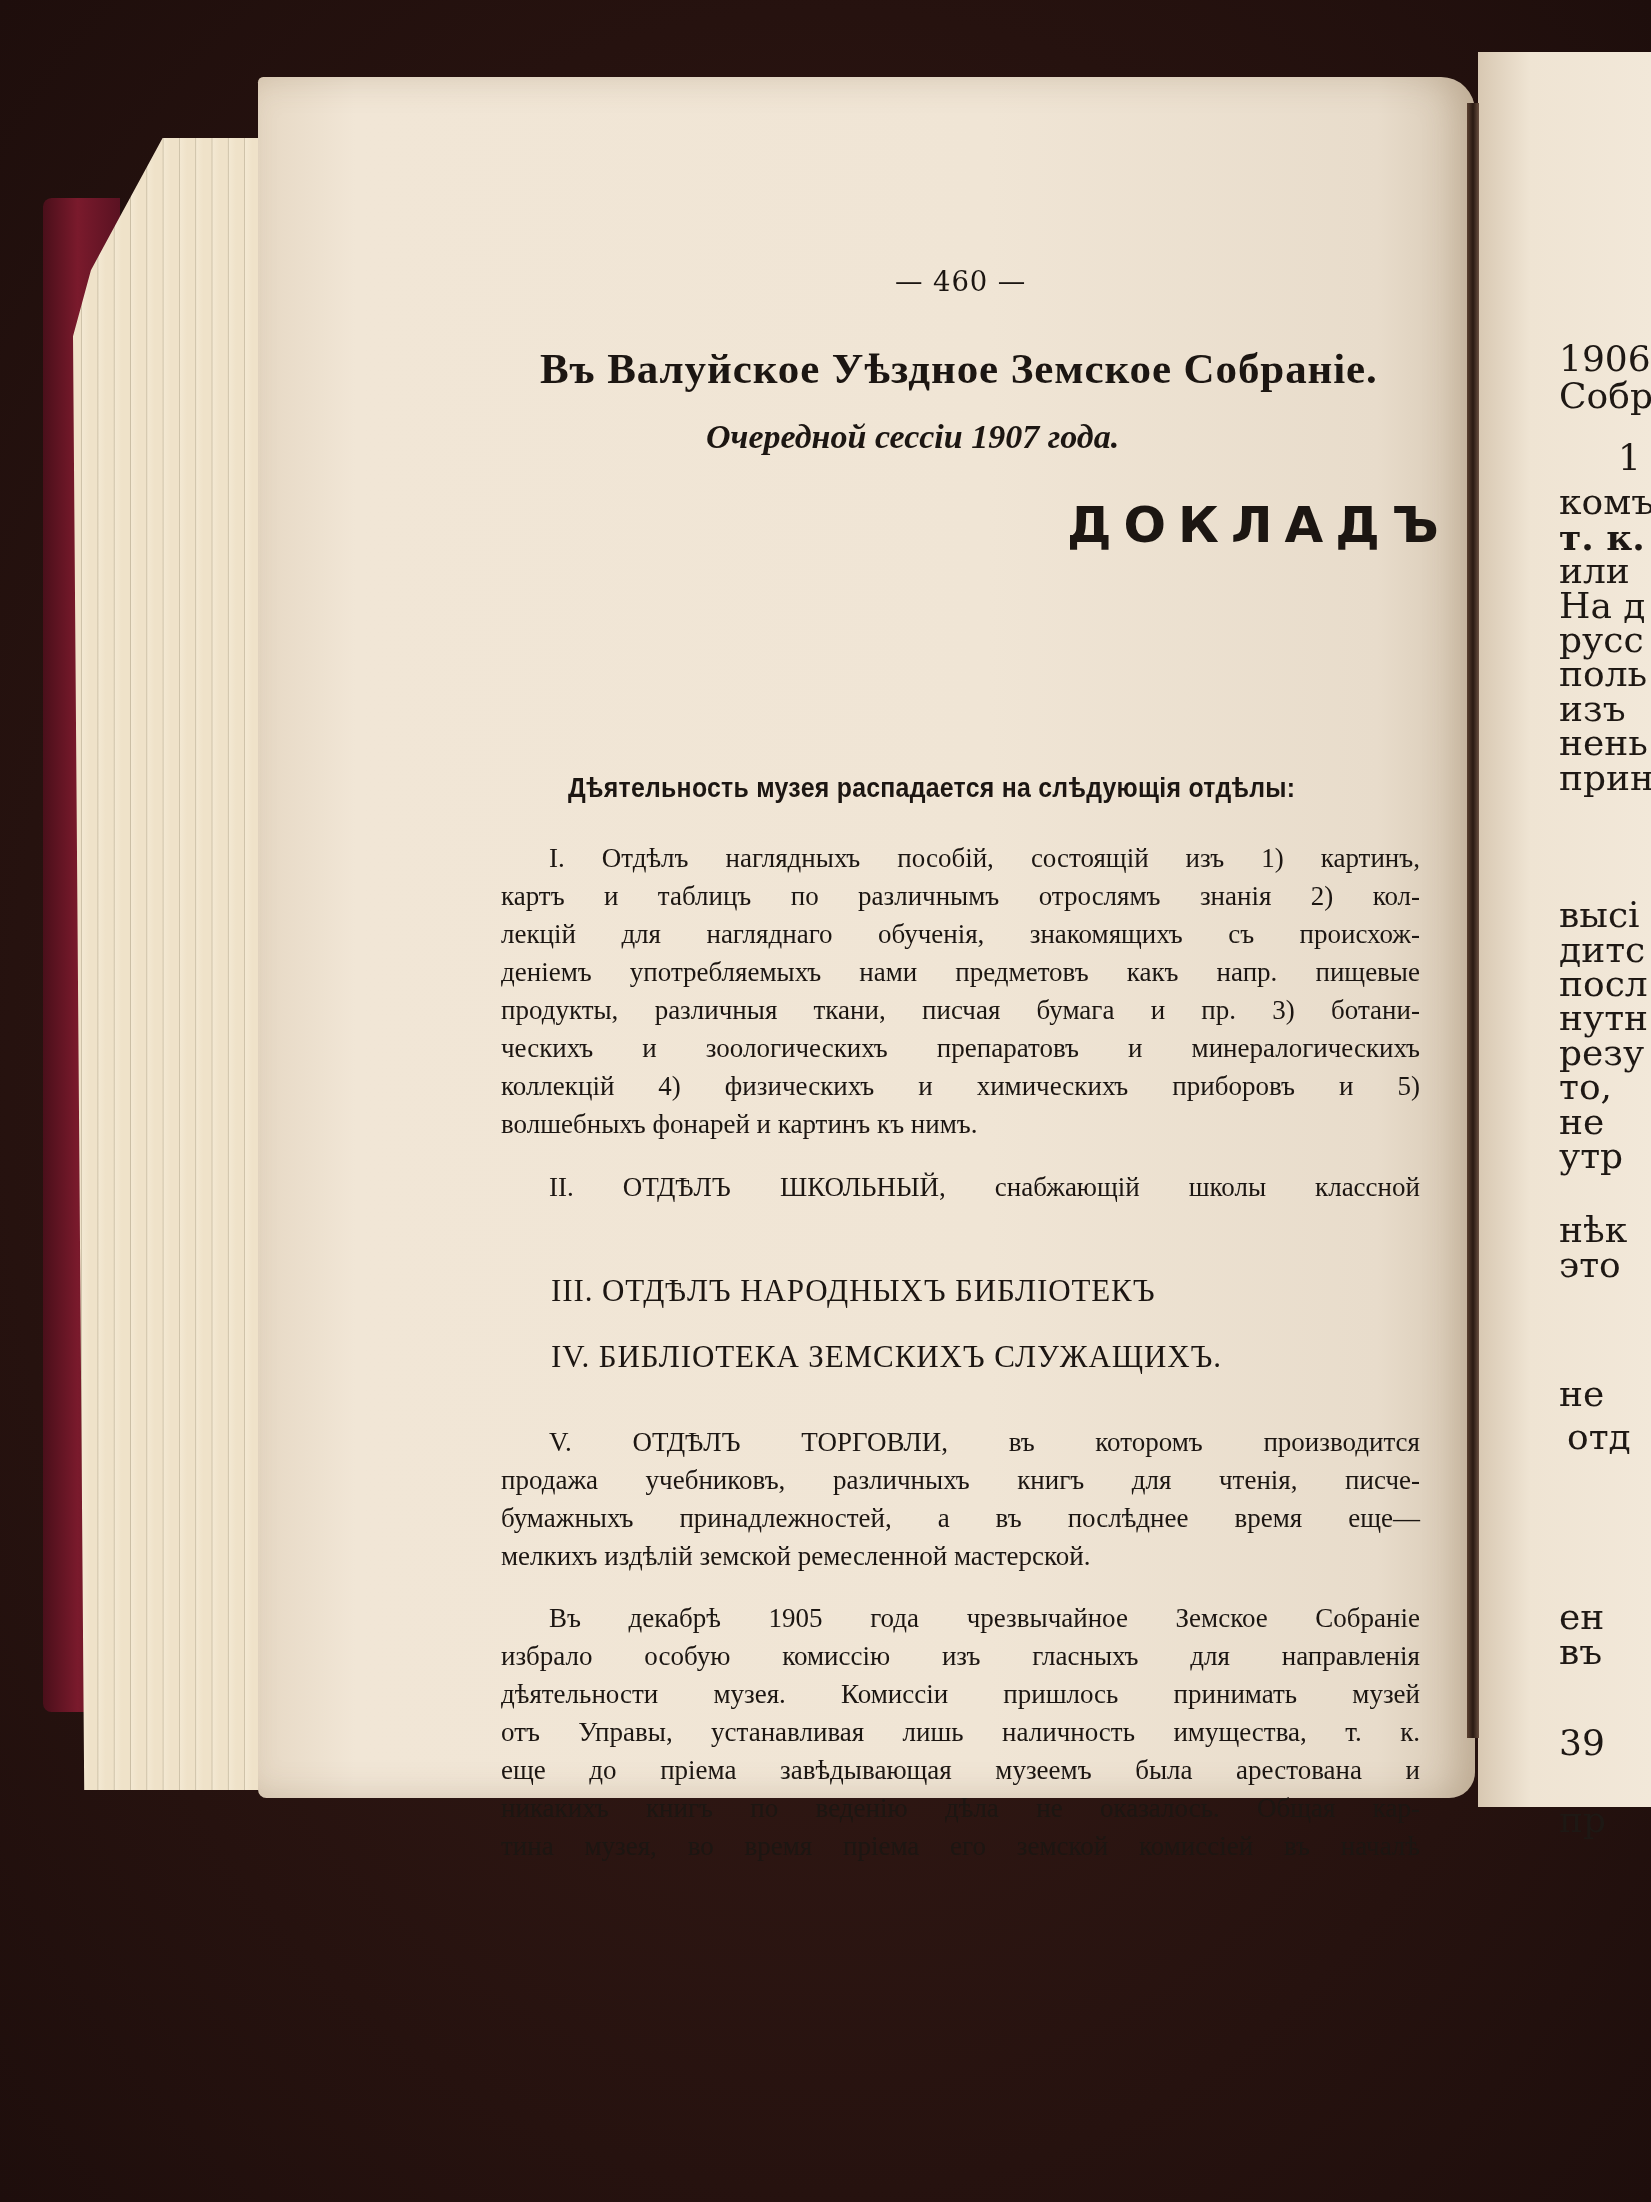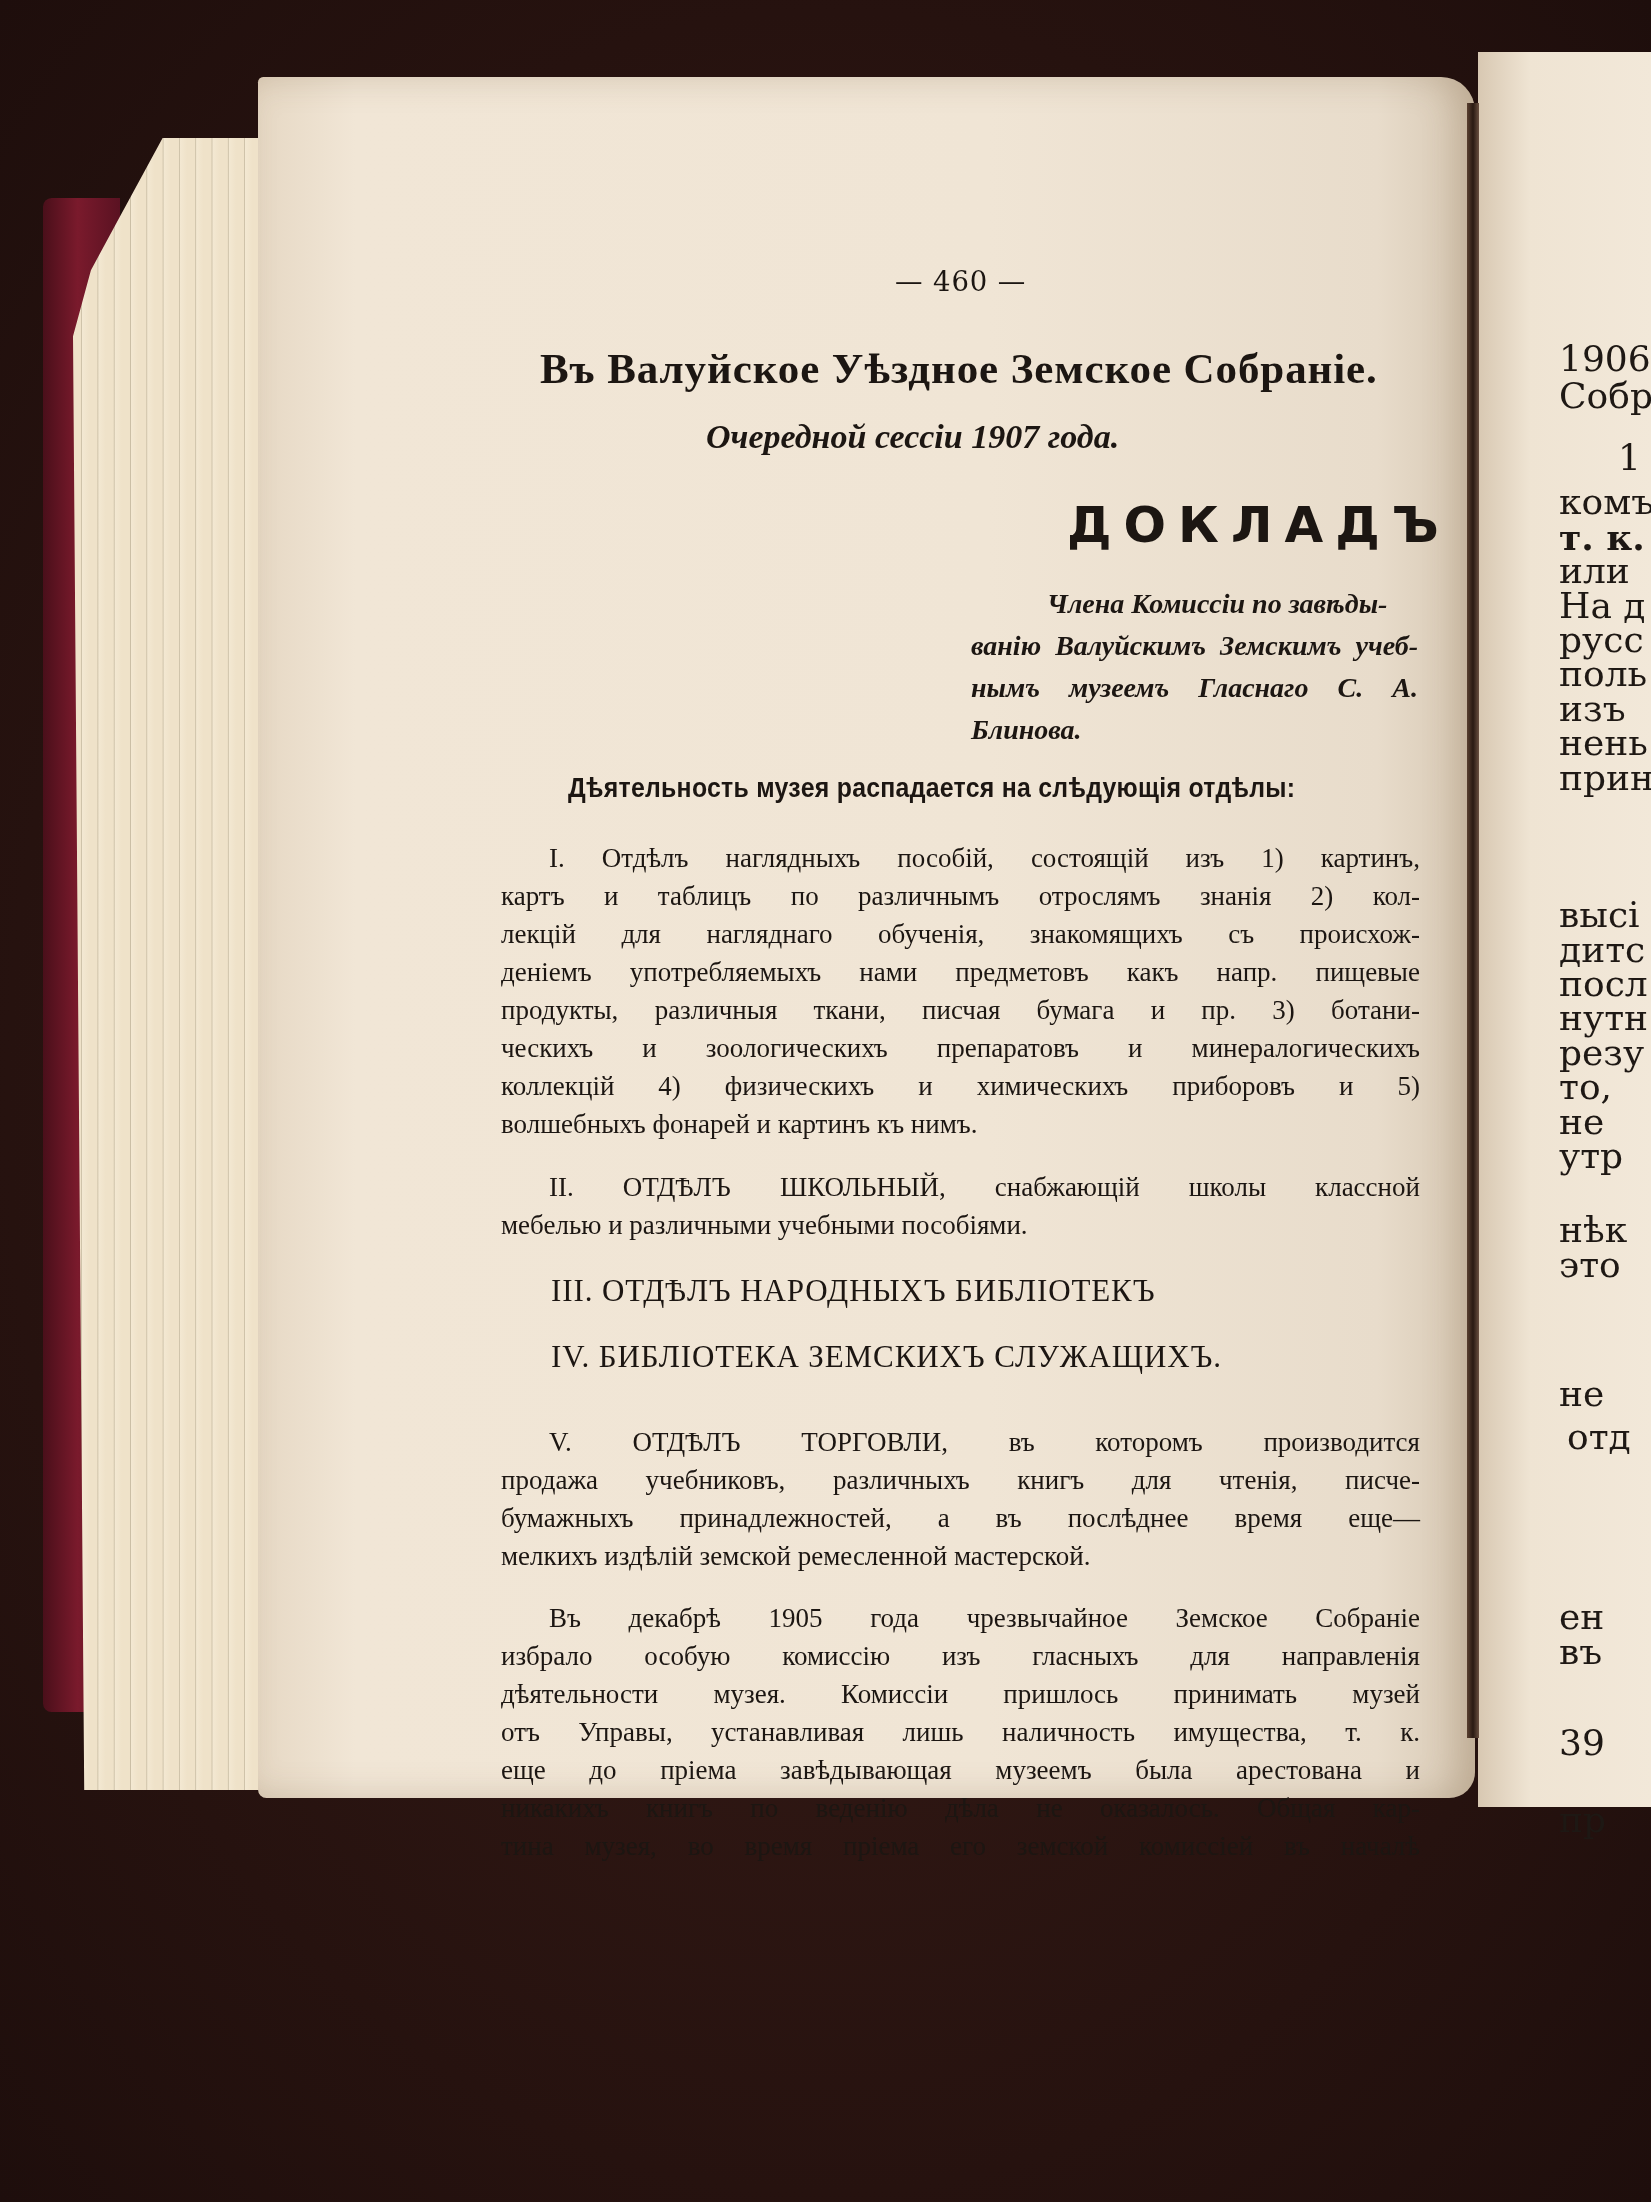--- a/index.html
+++ b/index.html
@@ -56,43 +56,36 @@
 <div class="left-page"></div>
 <div class="right-page"></div>
 <div class="gutter"></div>
 
 <div class="content">
   <div class="pagenum">— 460 —</div>
   <div class="title">Въ Валуйское Уѣздное Земское Собраніе.</div>
   <div class="session">Очередной сессіи 1907 года.</div>
   <div class="doklad">ДОКЛАДЪ</div>
 
-  <div class="author">
-    <span class="first">Члена Комиссіи по завѣды-</span>
-    <span style="display:block;text-align-last:justify;">ванію Валуйскимъ Земскимъ учеб-</span>
-    <span style="display:block;text-align-last:justify;">нымъ музеемъ Гласнаго С. А.</span>
-    <span style="display:block;">Блинова.</span>
-  </div>
 
   <div class="activity">Дѣятельность музея распадается на слѣдующія отдѣлы:</div>
 
   <div class="para" style="top:839px;">
     <span class="line" style="padding-left:48px;">I. Отдѣлъ наглядныхъ пособій, состоящій изъ 1) картинъ,</span>
     <span class="line">картъ и таблицъ по различнымъ отрослямъ знанія 2) кол-</span>
     <span class="line">лекцій для нагляднаго обученія, знакомящихъ съ происхож-</span>
     <span class="line">деніемъ употребляемыхъ нами предметовъ какъ напр. пищевые</span>
     <span class="line">продукты, различныя ткани, писчая бумага и пр. 3) ботани-</span>
     <span class="line">ческихъ и зоологическихъ препаратовъ и минералогическихъ</span>
     <span class="line">коллекцій 4) физическихъ и химическихъ приборовъ и 5)</span>
     <span class="line last">волшебныхъ фонарей и картинъ къ нимъ.</span>
   </div>
 
   <div class="para" style="top:1168px;">
     <span class="line" style="padding-left:48px;">II. ОТДѢЛЪ ШКОЛЬНЫЙ, снабжающій школы классной</span>
-    <span class="line last">мебелью и различными учебными пособіями.</span>
   </div>
 
   <div class="heading" style="top:1273px;">III. ОТДѢЛЪ НАРОДНЫХЪ БИБЛІОТЕКЪ</div>
   <div class="heading" style="top:1339px;">IV. БИБЛІОТЕКА ЗЕМСКИХЪ СЛУЖАЩИХЪ.</div>
 
   <div class="para" style="top:1411px;">
     <span class="line" style="padding-left:48px;margin-top:12px;">V. ОТДѢЛЪ ТОРГОВЛИ, въ которомъ производится</span>
     <span class="line">продажа учебниковъ, различныхъ книгъ для чтенія, писче-</span>
     <span class="line">бумажныхъ принадлежностей, а въ послѣднее время еще—</span>
     <span class="line last">мелкихъ издѣлій земской ремесленной мастерской.</span>

